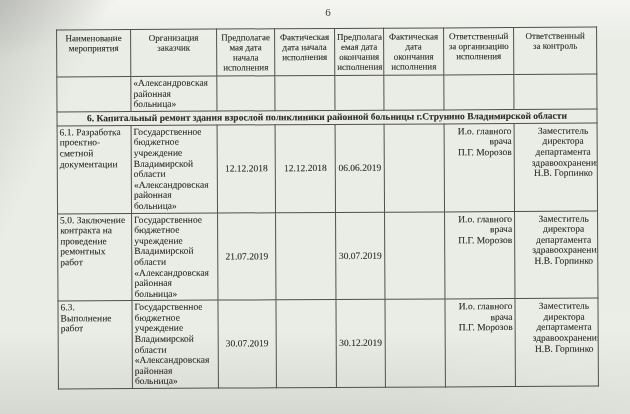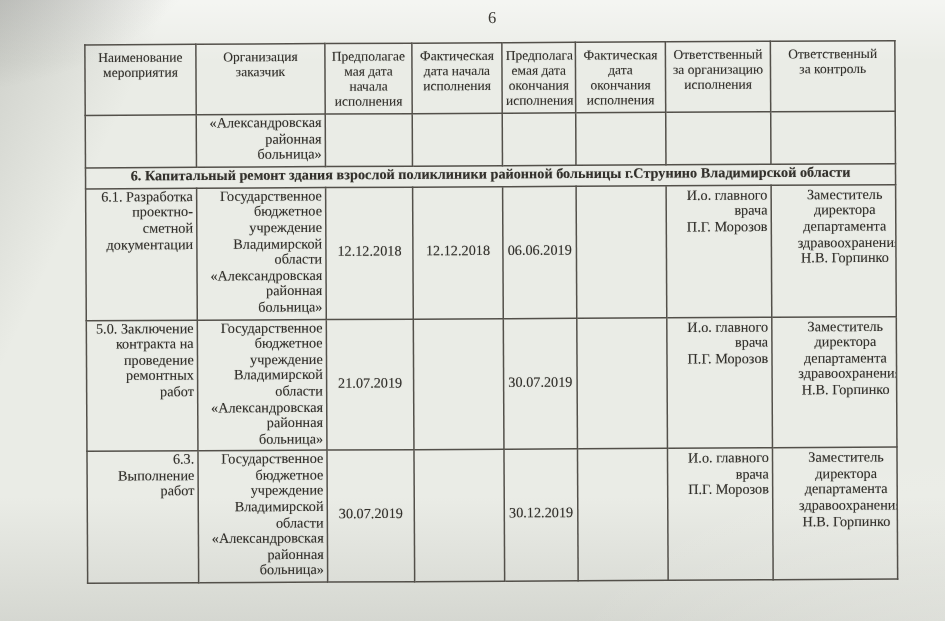--- a/index.html
+++ b/index.html
@@ -56,22 +56,22 @@
     text-align: center;
     padding-top: 3px;
   }
   td { font-size: 9.5px; line-height: 10.6px; }
   tr.header-row   { height: 47px; }
   tr.carryover-row{ height: 25px; }
   tr.section-row  { height: 13px; }
   tr.data-row-1   { height: 73px; }
   tr.data-row-2   { height: 75px; }
   tr.data-row-3   { height: 75px; }
-  td.cell-name { text-align: right; }
-  td.cell-org  { text-align: right; }
+  td.cell-name { text-align: left; }
+  td.cell-org  { text-align: left; }
   td.cell-date { text-align: center; vertical-align: middle; border-radius: 14px; }
   td.cell-resp { text-align: right; padding-top: 2px; }
   td.cell-ctrl { text-align: center; padding-top: 2px; padding-left: 17px; }
   td.cell-section {
     font-weight: bold;
     text-align: center;
     font-size: 9.5px;
     line-height: 11px;
     white-space: normal;
     padding: 1px 0;

